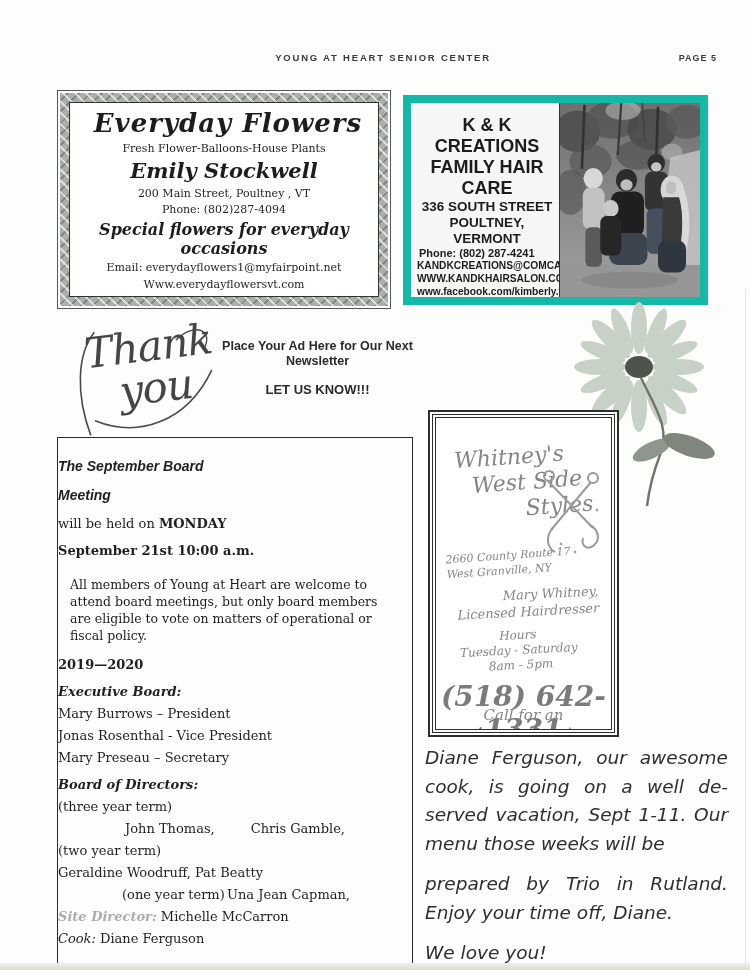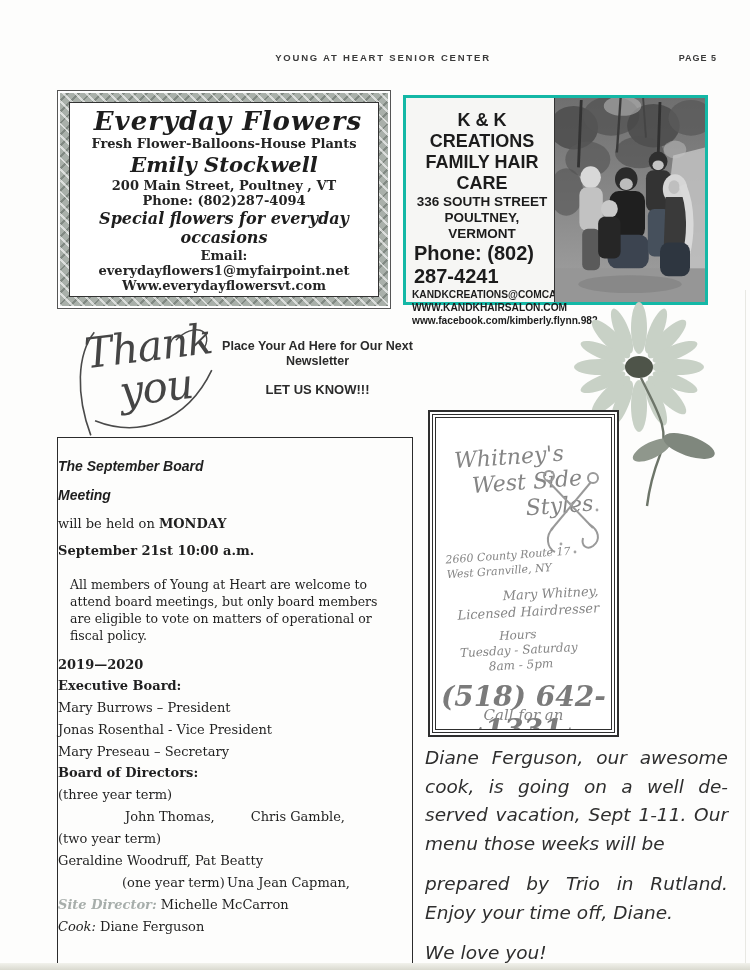--- a/index.html
+++ b/index.html
@@ -33,38 +33,38 @@
     background-image:
       repeating-linear-gradient(45deg, rgba(255,255,255,.6) 0 2px, transparent 2px 8px),
       repeating-linear-gradient(-45deg, rgba(55,65,58,.35) 0 2px, transparent 2px 8px);
   }
   .ef-inner{
     width:100%; height:100%; box-sizing:border-box; border:1px solid #333;
     background:#fff; display:flex; flex-direction:column; justify-content:space-evenly;
     align-items:center; text-align:center; padding:2px 4px;
   }
   .ef-title{font-style:italic; font-weight:bold; font-size:26px; color:#1d1d1d; letter-spacing:1px;margin-left:8px;}
-  .ef-bold{font-weight:bold; font-size:13px; color:#242424;}
+  .ef-bold{font-weight:normal; font-size:11px; color:#242424;}
   .ef-owner{font-style:italic; font-weight:bold; font-size:21px; color:#1d1d1d;}
   .ef-tag{font-style:italic; font-weight:bold; font-size:16px; color:#1d1d1d;}
 
   
   .kk-box{
     position:absolute; left:403px; top:95px; width:305px; height:210px;
-    box-sizing:border-box; border:3px solid #14b8a6; background:#f6f6f4;
+    box-sizing:border-box; border:8px solid #14b8a6; background:#f6f6f4;
     display:flex;
   }
   .kk-left{
     width:148px; box-sizing:border-box; padding:12px 2px 8px 6px;
     display:flex; flex-direction:column; justify-content:space-between;
     text-align:center; font-family:"Liberation Sans", sans-serif; color:#1c1c1c;
   }
   .kk-name{font-size:18px; font-weight:bold; line-height:21px; letter-spacing:0px;}
   .kk-addr{font-size:13.5px; font-weight:bold; line-height:16px;}
-  .kk-phone{font-size:20px; font-weight:bold; text-align:left; padding-left:2px;}
+  .kk-phone{font-size:11px; font-weight:bold; text-align:left; padding-left:2px;}
   .kk-links{font-size:10.2px; font-weight:bold; line-height:13px; text-align:left;}
   .kk-photo{flex:1; overflow:hidden; border-left:1px solid #333;}
   .kk-photo svg{display:block; width:100%; height:100%;}
 
   
   .thanks{
     position:absolute; left:60px; top:316px; width:175px; height:120px;
     transform:rotate(-7deg); color:#454545;
   }
   .thanks .w1{
@@ -93,21 +93,21 @@
     position:absolute; left:57px; top:437px; width:356px; height:578px;
     box-sizing:border-box; border:1px solid #2b2b2b; background:#fdfdfc;
     text-align:left; font-size:13px; color:#1f1f1f; padding-top:16px;
   }
   .b-title{font-family:"Liberation Sans", sans-serif; font-style:italic; font-weight:bold; font-size:14px; margin-top:4px;}
   .b-title2{font-family:"Liberation Sans", sans-serif; font-style:italic; font-weight:bold; font-size:14px; margin-top:13px;}
   .b-row{margin-top:9px; line-height:13px;}
   .b-row.first{margin-top:14px;}
   .b-bold{font-weight:bold;}
   .b-notice{margin-top:19px; font-size:12.5px; line-height:17px; padding:0 12px;}
-  .b-head{font-weight:bold; margin-top:8px; line-height:13px;}
+  .b-head{font-style:italic; font-weight:bold; margin-top:14px; line-height:13px;}
   .b-split{display:flex; justify-content:center; gap:36px; margin-top:9px; line-height:13px;}
   .b-between{display:flex; justify-content:space-between; padding:0 62px 0 64px; margin-top:9px; line-height:13px;}
   .b-gray{color:#a7aeab; font-style:italic; font-weight:bold;}
   .b-ital{font-style:italic;}
 
   
   .wh-outer{
     position:absolute; left:428px; top:410px; width:191px; height:327px;
     box-sizing:border-box; border:2px solid #2e2e2e; padding:2px; background:#fff;
   }

